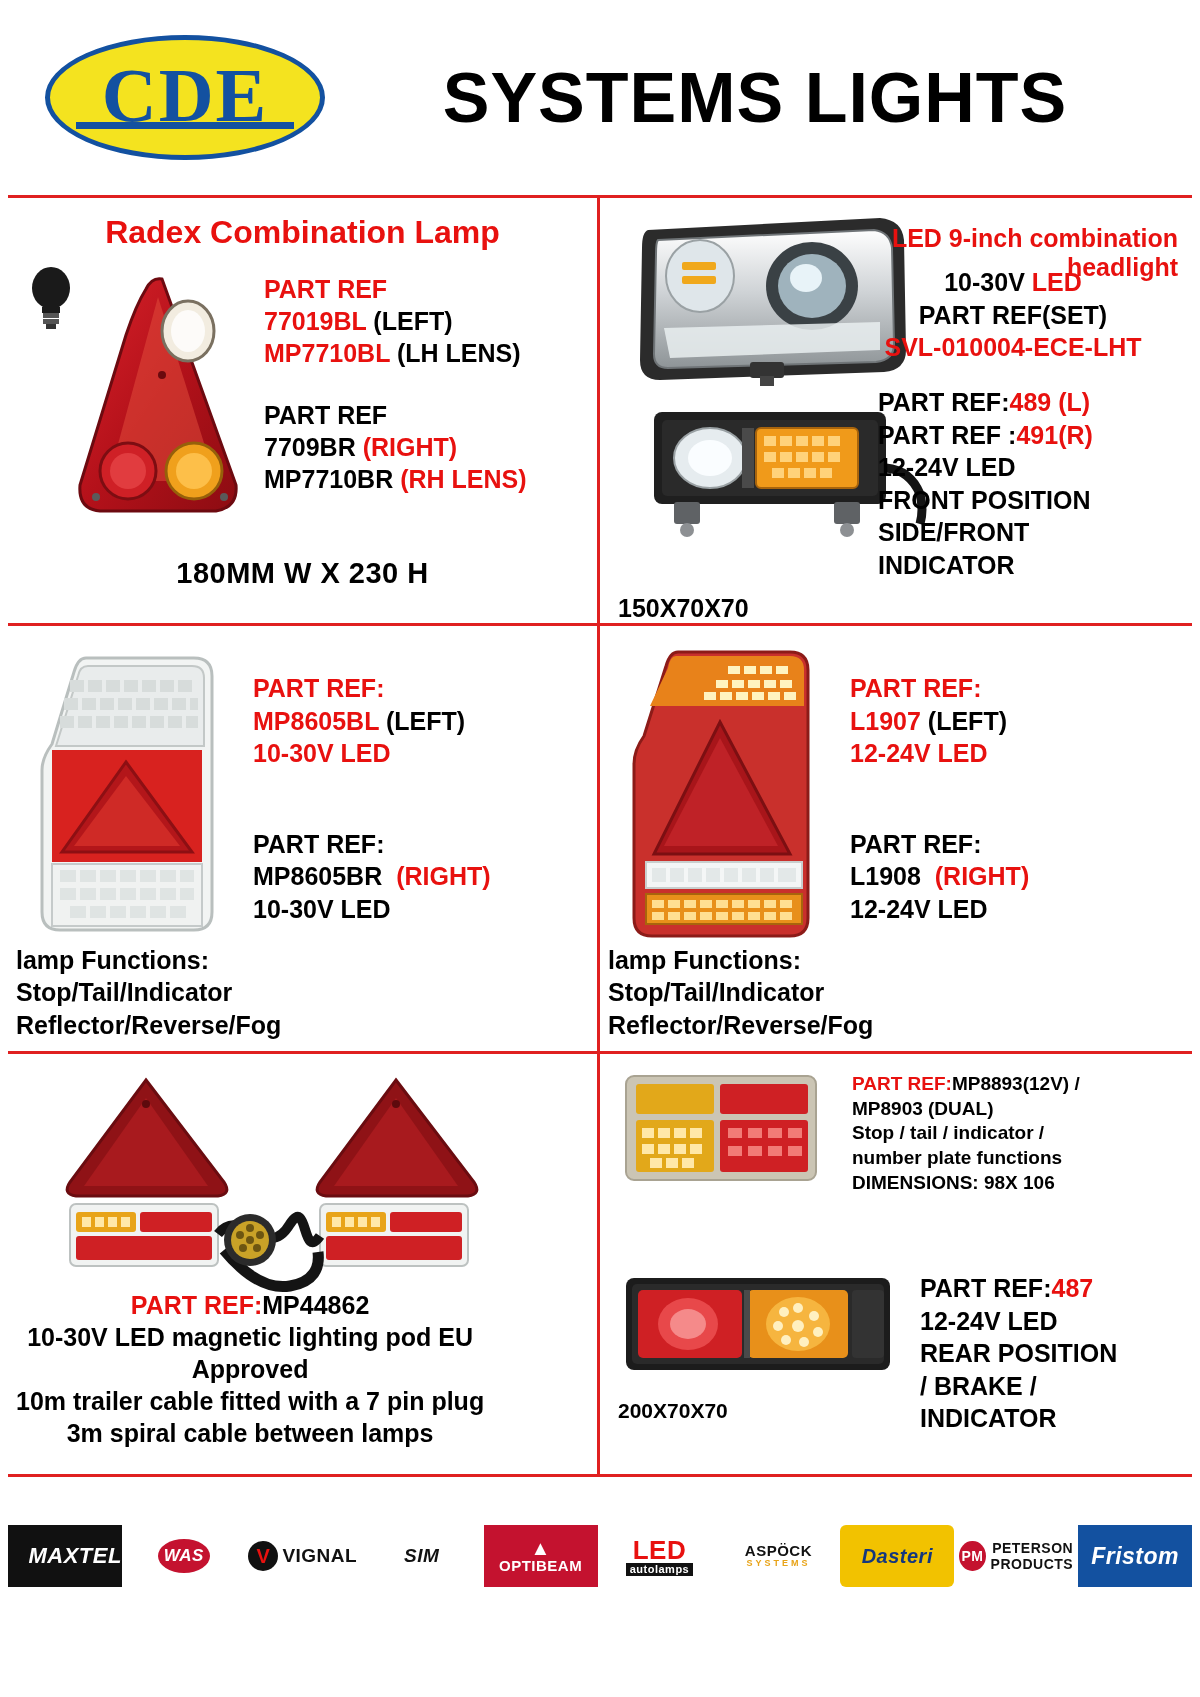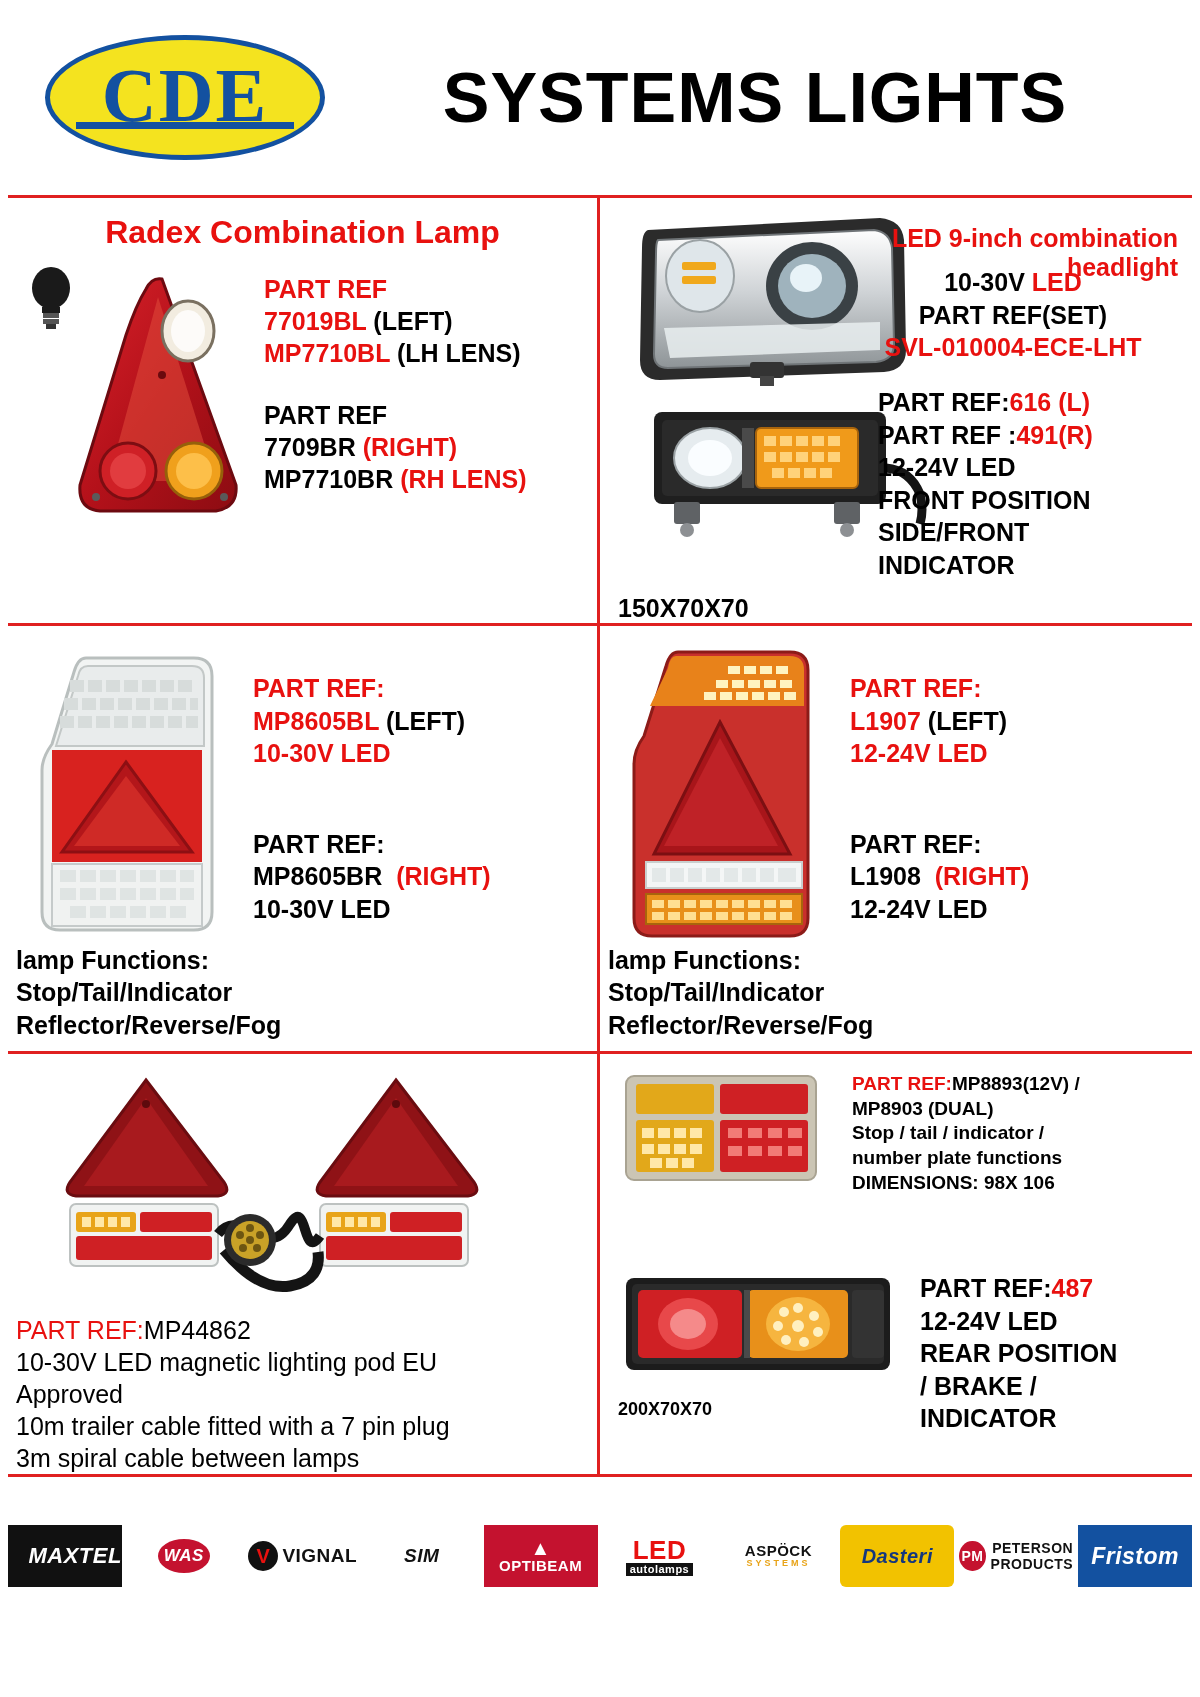--- a/index.html
+++ b/index.html
@@ -165,36 +165,36 @@
   
   .c-l1907-img { position: absolute; left: 20px; top: 20px; width: 200px; height: 300px; }
   .c-l1907-text {
     position: absolute; left: 250px; top: 46px;
     font-size: 25px; font-weight: bold; line-height: 1.3;
   }
 
   
   .pod-art { position: absolute; left: 20px; top: 10px; width: 500px; height: 240px; }
   .pod-text {
-    position: absolute; left: 8px; bottom: 0;
-    font-size: 25px; font-weight: normal; line-height: 1.28;
+    position: absolute; left: 8px; bottom: 25px;
+    font-size: 25px; font-weight: bold; line-height: 1.28; text-align: center;
   }
 
   
   .mp8893-art { position: absolute; left: 20px; top: 14px; width: 205px; height: 120px; }
   .mp8893-text {
     position: absolute; left: 252px; top: 18px;
     font-size: 19px; font-weight: bold; line-height: 1.3;
   }
   .r487-art { position: absolute; left: 18px; top: 210px; width: 290px; height: 125px; }
   .r487-text {
     position: absolute; left: 320px; top: 218px;
     font-size: 25px; font-weight: bold; line-height: 1.3;
   }
-  .dim-200 { position: absolute; left: 18px; top: 345px; font-size: 18px; font-weight: bold; }
+  .dim-200 { position: absolute; left: 18px; top: 345px; font-size: 21px; font-weight: bold; }
 
   
   .brands {
     position: absolute;
     left: 8px; right: 8px; bottom: 6px;
     height: 62px;
     display: flex;
     align-items: stretch;
     gap: 5px;
   }
@@ -306,20 +306,21 @@
             <div>
               <span class="blk">7709BR</span>
               <span class="red">(RIGHT)</span>
             </div>
             <div>
               <span class="blk">MP7710BR</span>
               <span class="red">(RH LENS)</span>
             </div>
           </div>
         </div>
+        <div class="dims">180MM W X 230 H</div>
       </div>
 
       <div class="cell">
 
         <svg class="art-hl" viewBox="0 0 290 180">
           <defs>
             <linearGradient id="chrome" x1="0" y1="0" x2="0" y2="1">
               <stop offset="0" stop-color="#fefefe"></stop>
               <stop offset="0.45" stop-color="#cfd3d6"></stop>
               <stop offset="1" stop-color="#8e9497"></stop>
@@ -372,21 +373,21 @@
           <rect x="104" y="30" width="12" height="60" fill="#4a4a4a"></rect>
           <rect x="36" y="104" width="26" height="22" rx="3" fill="#5f6265"></rect>
           <rect x="196" y="104" width="26" height="22" rx="3" fill="#5f6265"></rect>
           <circle cx="49" cy="132" r="7" fill="#8d9093"></circle>
           <circle cx="209" cy="132" r="7" fill="#8d9093"></circle>
           <path d="M248 70 Q272 72 282 96 Q286 112 282 126" stroke="#141414" stroke-width="9" fill="none"></path>
         </svg>
 
         <div class="hl-block2">
           <div>
-            <span class="blk">PART REF:</span><span class="red">616 (L)</span>
+            <span class="blk">PART REF:</span><span class="red">489 (L)</span>
           </div>
           <div>
             <span class="blk">PART REF :</span><span class="red">491(R)</span>
           </div>
           <div class="blk">12-24V LED</div>
           <div class="blk">FRONT POSITION</div>
           <div class="blk">SIDE/FRONT</div>
           <div class="blk">INDICATOR</div>
         </div>
         <div class="dim-150">150X70X70</div>

